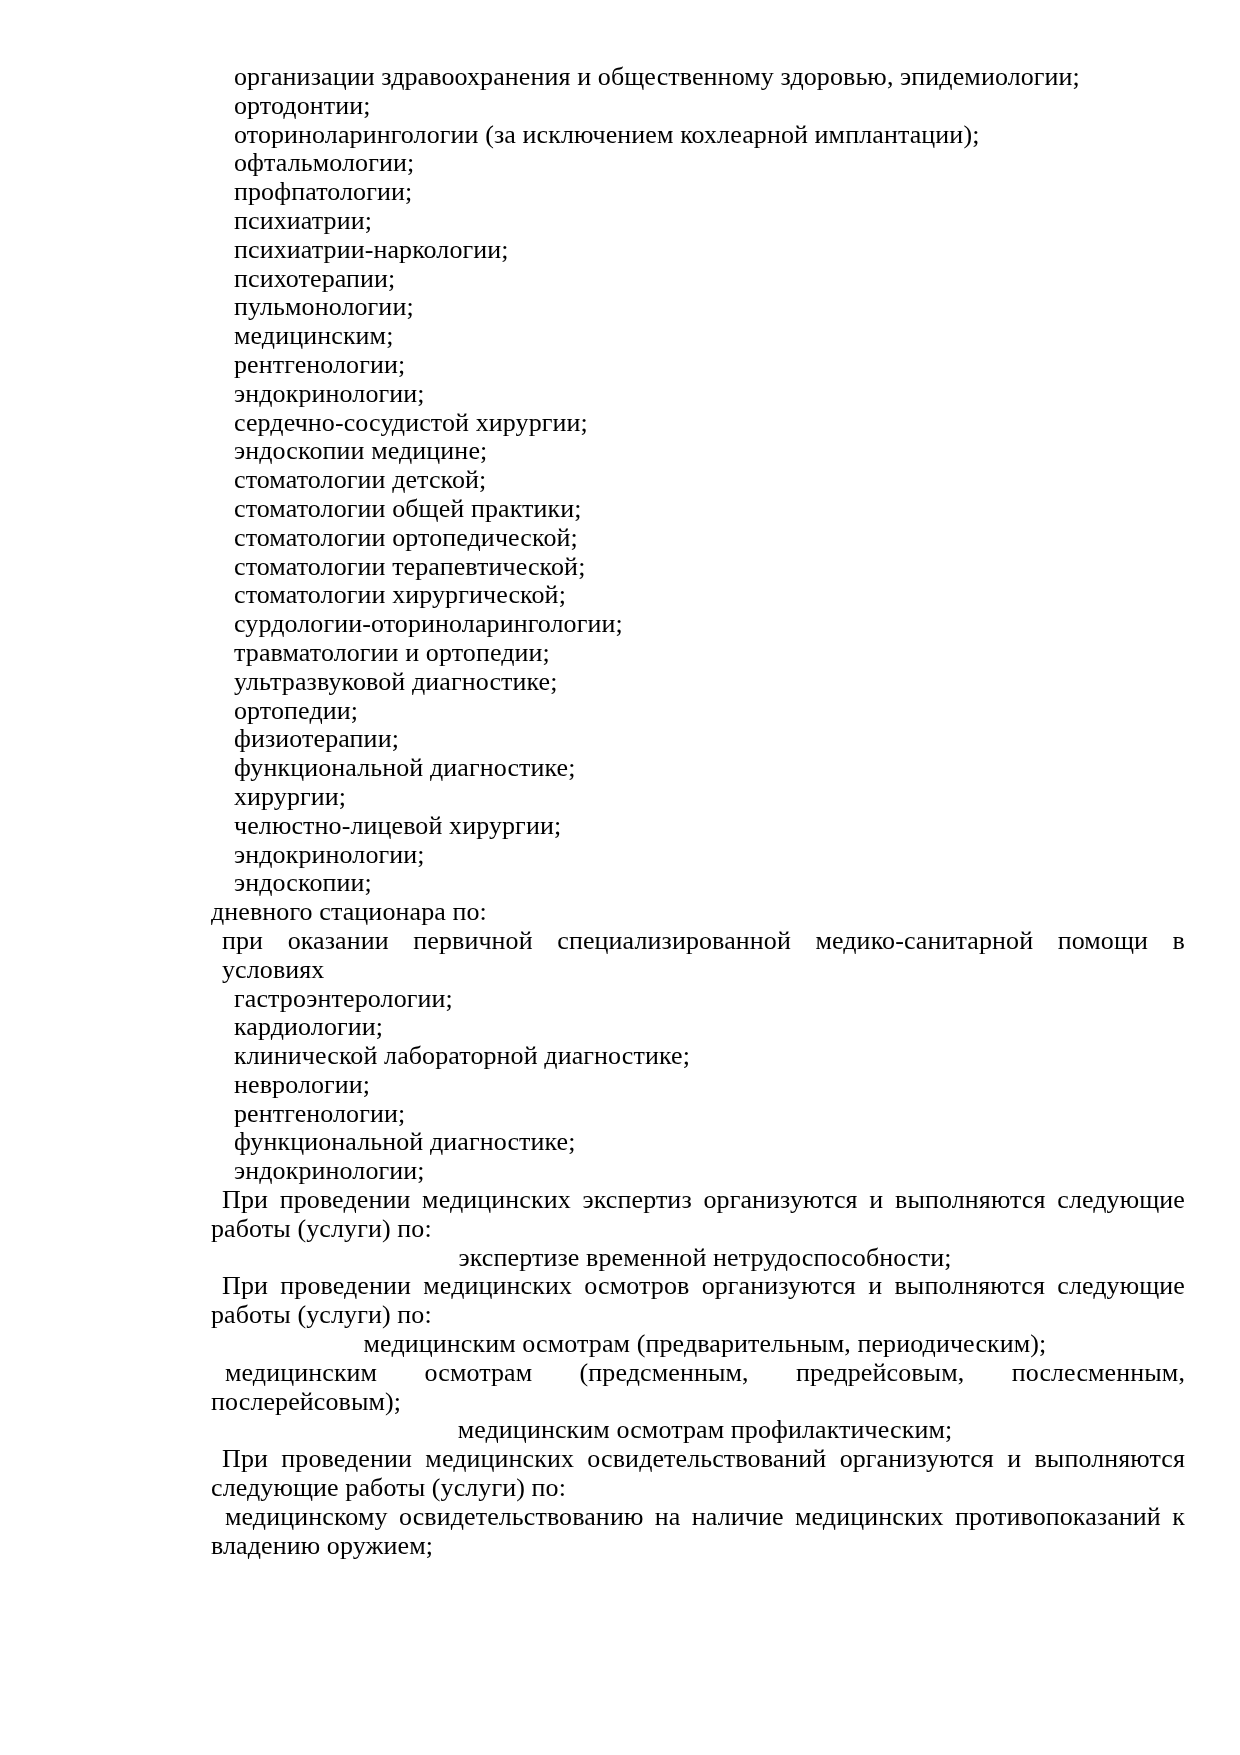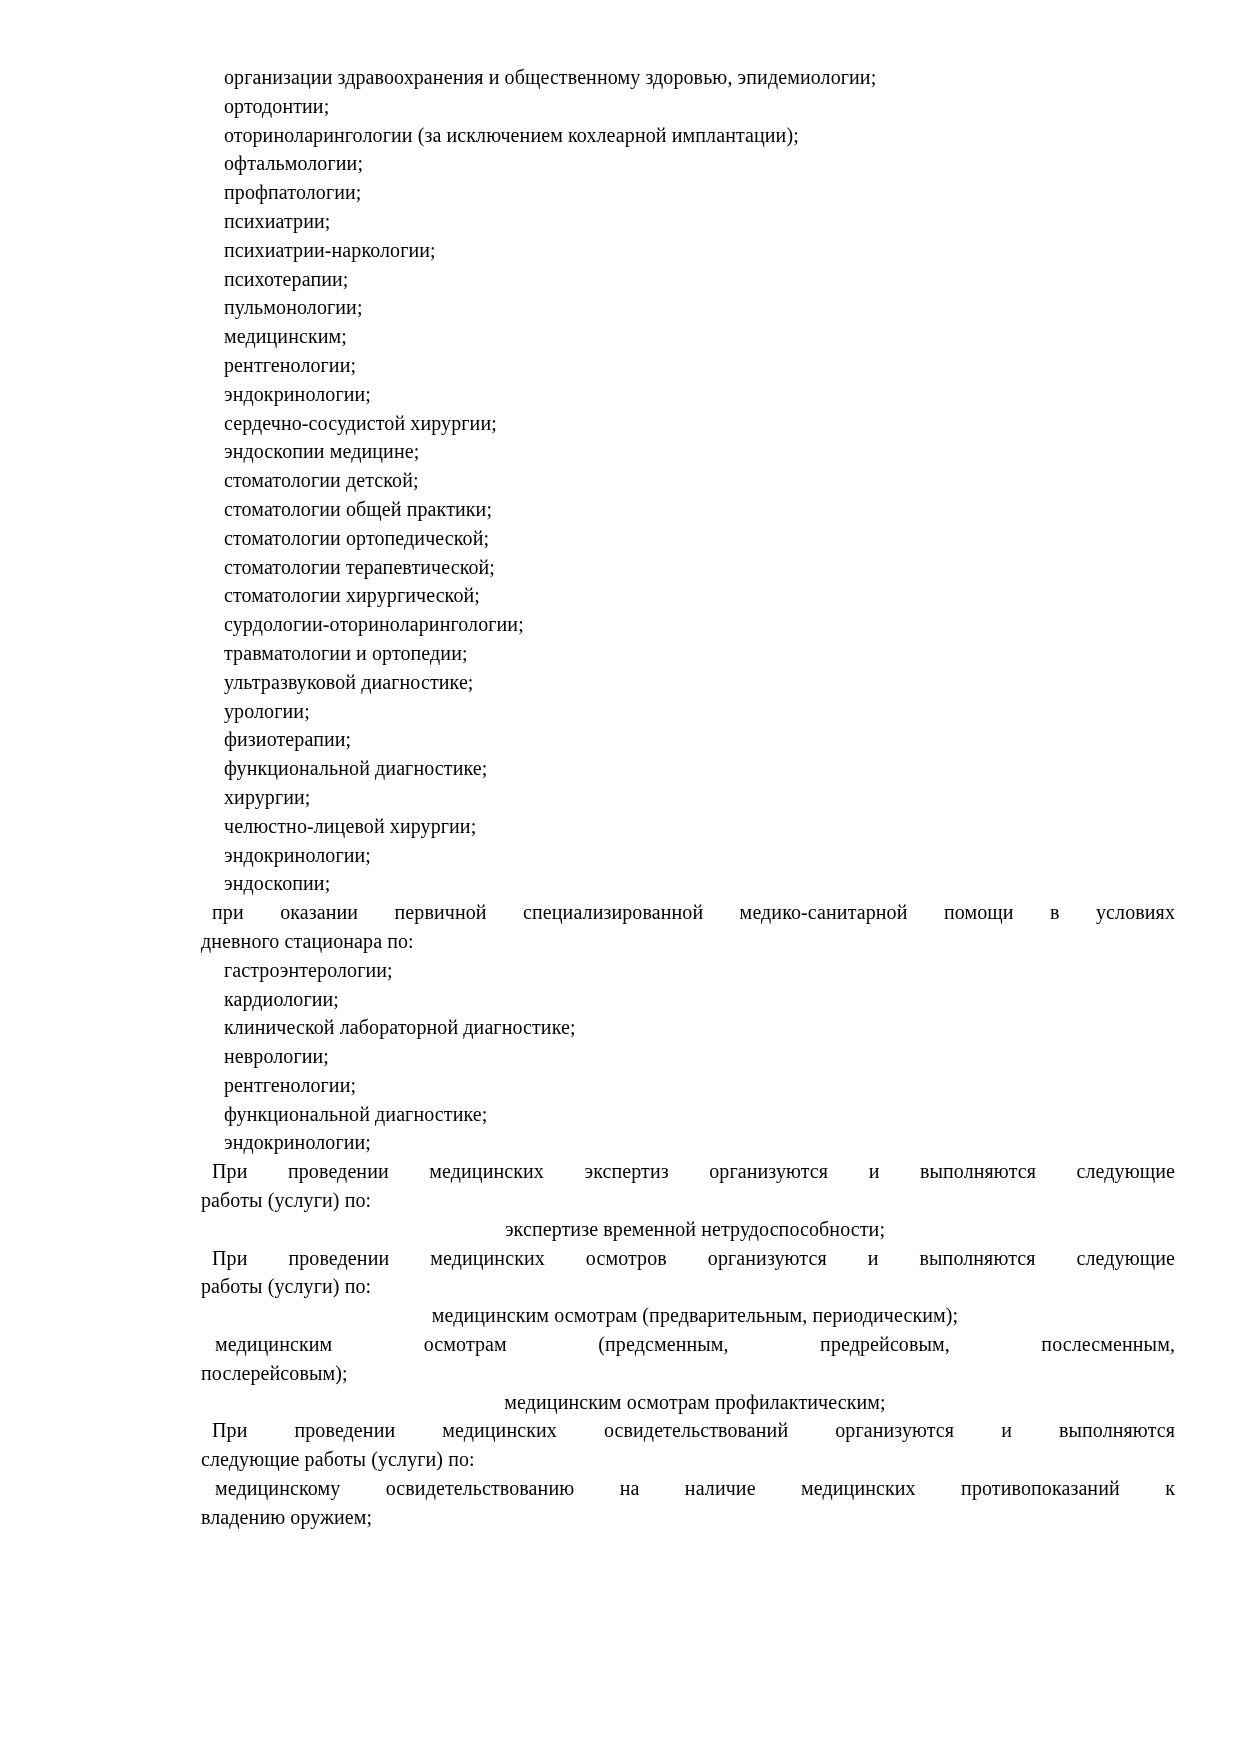--- a/index.html
+++ b/index.html
@@ -8,23 +8,23 @@
     width: 1240px;
     height: 1755px;
     background: #ffffff;
     color: #000000;
     overflow: hidden;
     font-family: "Liberation Serif", "DejaVu Serif", serif;
   }
   .content {
     position: absolute;
     top: 63px;
-    left: 201px;
+    left: 211px;
     width: 974px;
-    font-size: 20px;
+    font-size: 26px;
     line-height: 28.8px;
     letter-spacing: 0.1px;
   }
   .line { white-space: pre-wrap; }
   
   .li1 { padding-left: 23px; }
   
   .li2 { padding-left: 14px; text-align: center; }
   
   .pind { padding-left: 11px; }
@@ -52,30 +52,30 @@
     <div class="line li1">сердечно-сосудистой хирургии;</div>
     <div class="line li1">эндоскопии медицине;</div>
     <div class="line li1">стоматологии детской;</div>
     <div class="line li1">стоматологии общей практики;</div>
     <div class="line li1">стоматологии ортопедической;</div>
     <div class="line li1">стоматологии терапевтической;</div>
     <div class="line li1">стоматологии хирургической;</div>
     <div class="line li1">сурдологии-оториноларингологии;</div>
     <div class="line li1">травматологии и ортопедии;</div>
     <div class="line li1">ультразвуковой диагностике;</div>
-    <div class="line li1">урологии;</div>
+    <div class="line li1">ортопедии;</div>
     <div class="line li1">физиотерапии;</div>
     <div class="line li1">функциональной диагностике;</div>
     <div class="line li1">хирургии;</div>
     <div class="line li1">челюстно-лицевой хирургии;</div>
     <div class="line li1">эндокринологии;</div>
     <div class="line li1">эндоскопии;</div>
 
+    <div class="line">дневного стационара по:</div>
     <div class="line pind j">при оказании первичной специализированной медико-санитарной помощи в условиях</div>
-    <div class="line">дневного стационара по:</div>
 
     <div class="line li1">гастроэнтерологии;</div>
     <div class="line li1">кардиологии;</div>
     <div class="line li1">клинической лабораторной диагностике;</div>
     <div class="line li1">неврологии;</div>
     <div class="line li1">рентгенологии;</div>
     <div class="line li1">функциональной диагностике;</div>
     <div class="line li1">эндокринологии;</div>
 
     <div class="line pind j">При проведении медицинских экспертиз организуются и выполняются следующие</div>

